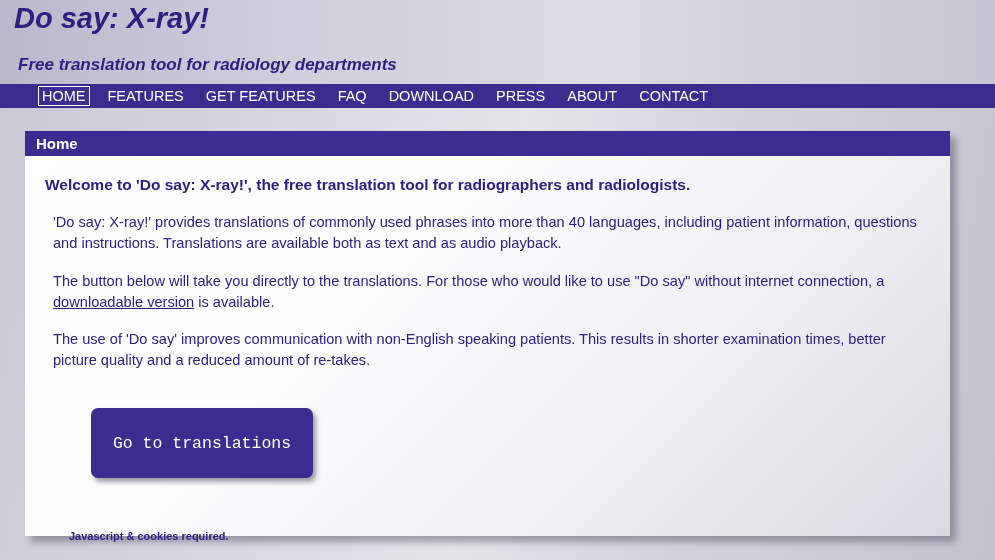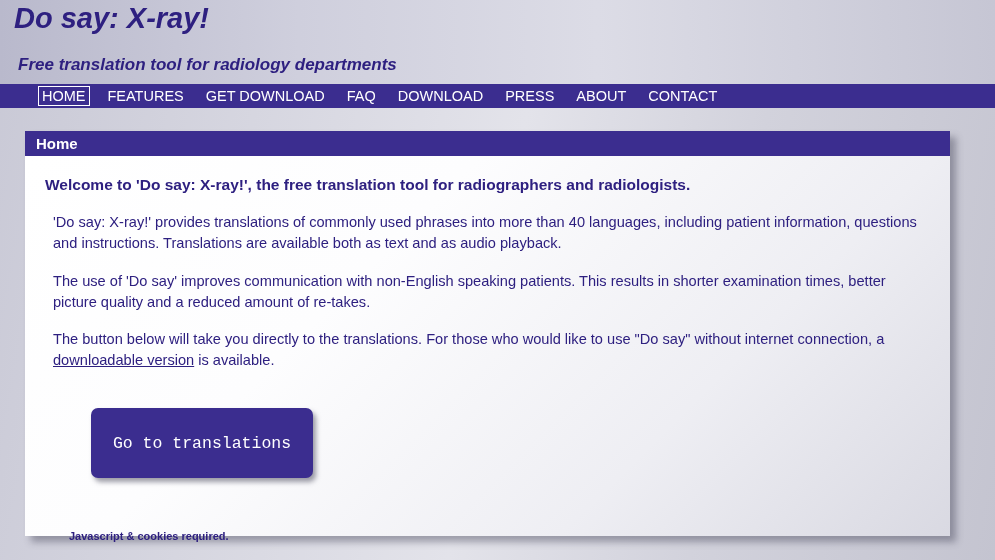--- a/index.html
+++ b/index.html
@@ -141,33 +141,33 @@
 <body>
 
 <div class="site-header">
   <div class="site-title">Do say: X-ray!</div>
   <div class="site-tagline">Free translation tool for radiology departments</div>
 </div>
 
 <div class="navbar">
   <a class="nav-item active">HOME</a>
   <a class="nav-item">FEATURES</a>
-  <a class="nav-item">GET DOWNLOAD</a>
+  <a class="nav-item">GET FEATURES</a>
   <a class="nav-item">FAQ</a>
   <a class="nav-item">DOWNLOAD</a>
   <a class="nav-item">PRESS</a>
   <a class="nav-item">ABOUT</a>
   <a class="nav-item">CONTACT</a>
 </div>
 
 <div class="panel-wrap">
   <div class="panel-shadow">
     <div class="panel-titlebar">Home</div>
     <div class="panel-body">
       <div class="panel-heading">Welcome to 'Do say: X-ray!', the free translation tool for radiographers and radiologists.</div>
       <p class="panel-para">'Do say: X-ray!' provides translations of commonly used phrases into more than 40 languages, including patient information, questions and instructions. Translations are available both as text and as audio playback.</p>
+      <p class="panel-para"><span>The button below will take you directly to the translations. For those who would like to use "Do say" without internet connection, a </span><a class="inline-link">downloadable version</a><span> is available.</span></p>
       <p class="panel-para">The use of 'Do say' improves communication with non-English speaking patients. This results in shorter examination times, better picture quality and a reduced amount of re-takes.</p>
-      <p class="panel-para"><span>The button below will take you directly to the translations. For those who would like to use "Do say" without internet connection, a </span><a class="inline-link">downloadable version</a><span> is available.</span></p>
       <button class="cta-button">Go to translations</button>
       <div class="note">Javascript &amp; cookies required.</div>
     </div>
   </div>
 </div>
 
 </body></html>

